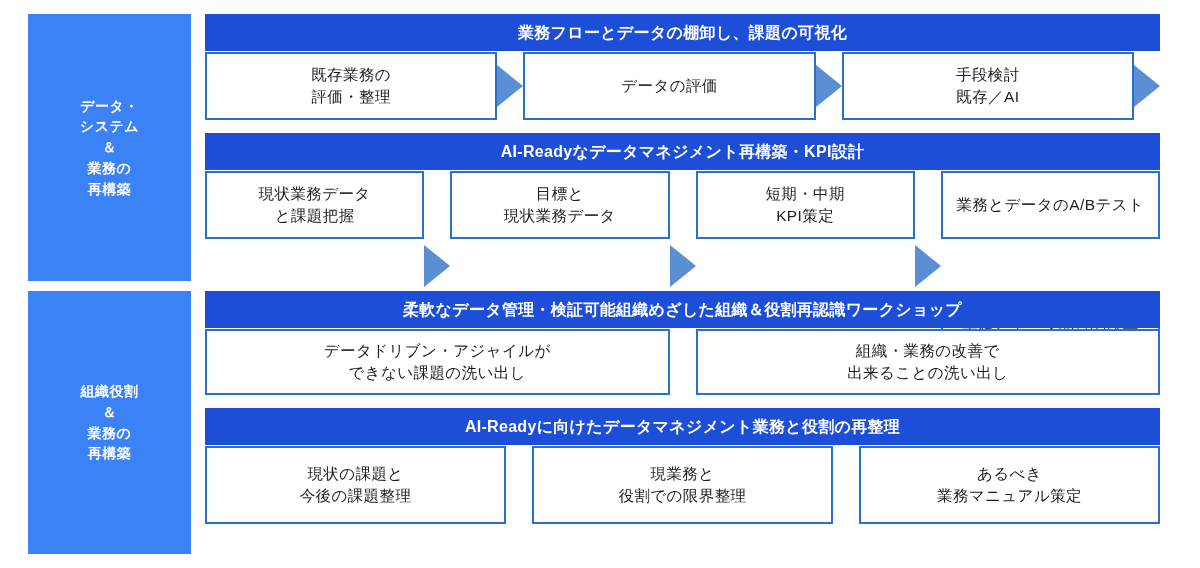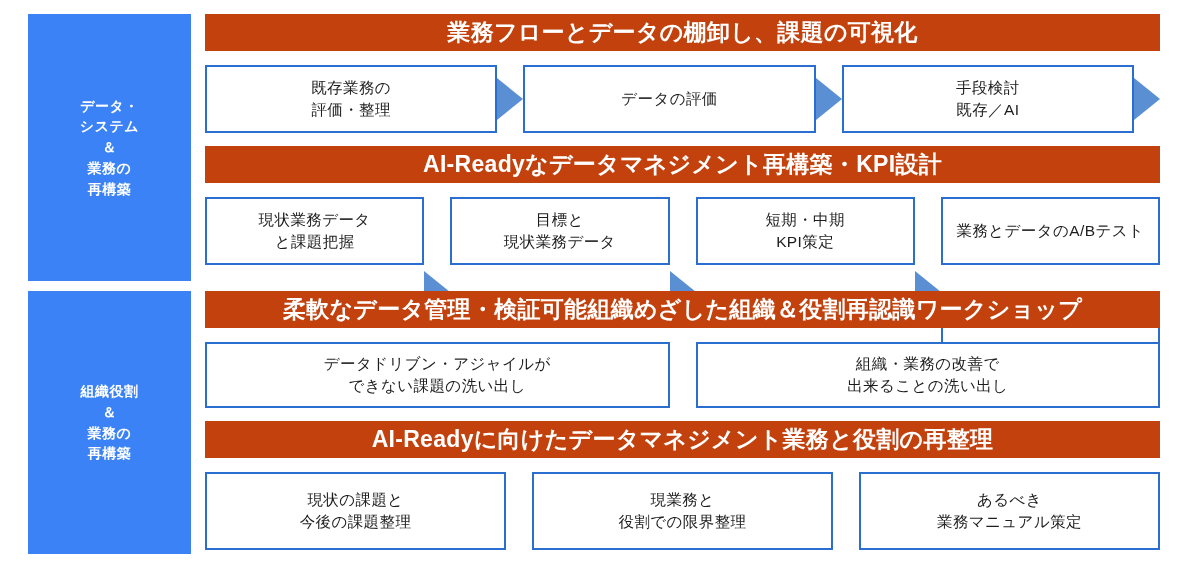--- a/index.html
+++ b/index.html
@@ -56,36 +56,36 @@
   .groups {
     flex: 1 1 auto;
     display: flex;
     flex-direction: column;
   }
 
   .group { display: flex; flex-direction: column; }
   .group-spacer { height: 13px; flex: 0 0 13px; }
 
   .bar {
-    background: #c2410c;
+    background: #1d4ed8;
     color: #ffffff;
     font-weight: bold;
-    font-size: 23px;
+    font-size: 16px;
     letter-spacing: 0.3px;
     text-align: center;
     height: 37px;
     line-height: 37px;
     white-space: nowrap;
     overflow: hidden;
   }
 
   .row {
     display: flex;
     align-items: stretch;
-    margin-top: 14px;
+    margin-top: 1px;
   }
 
   .cell {
     display: flex;
     align-items: stretch;
   }
 
   .box {
     border: 2px solid #2A6FD0;
     background: #ffffff;

